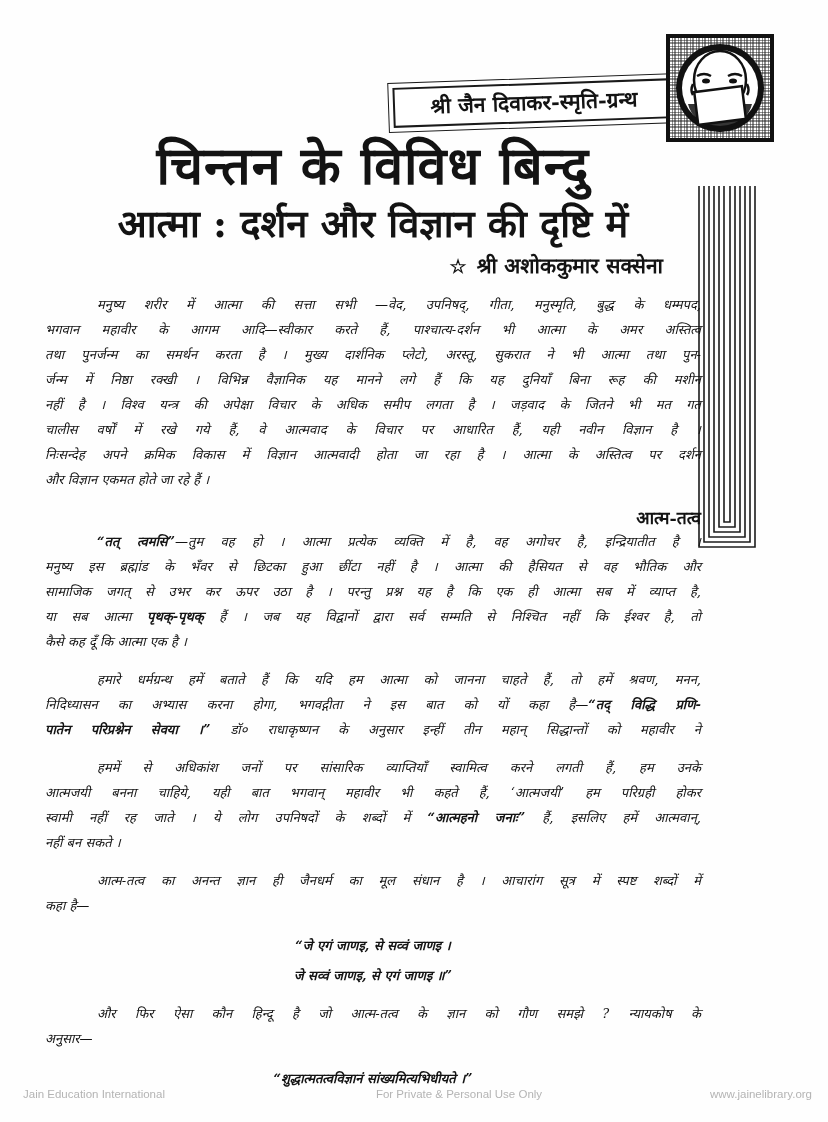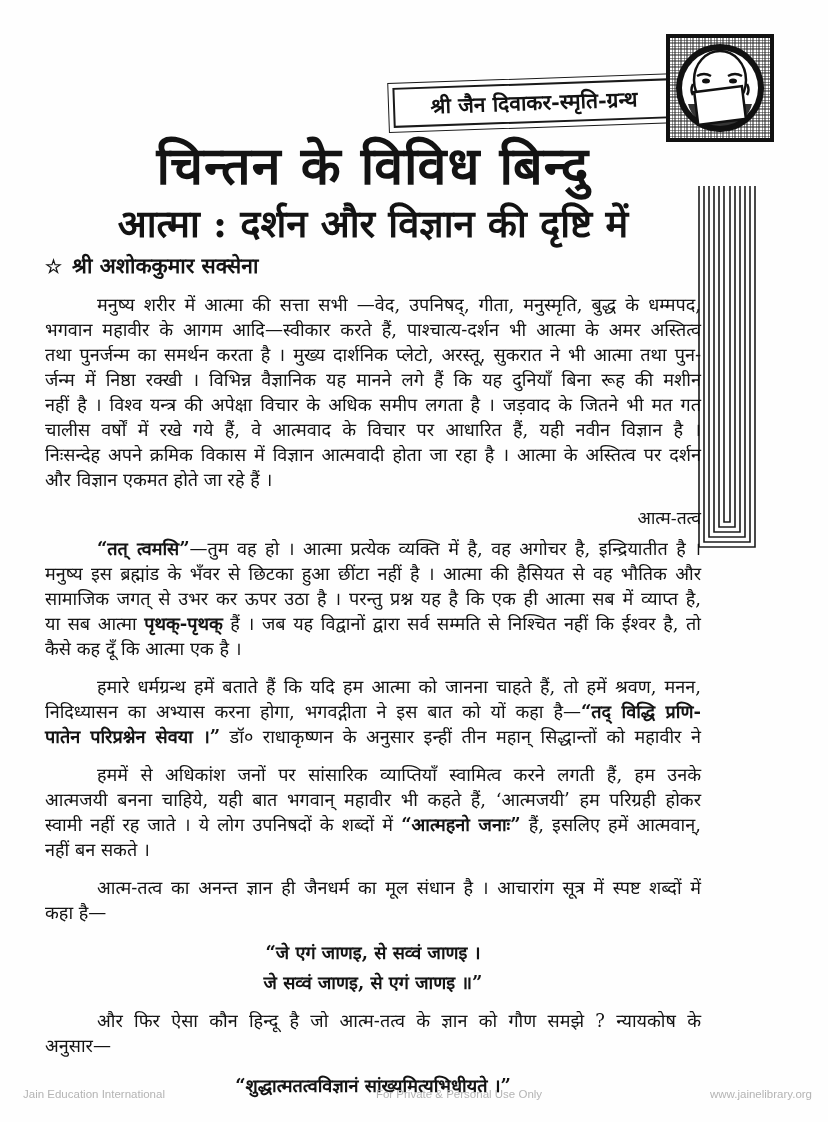--- a/index.html
+++ b/index.html
@@ -14,31 +14,31 @@
 
   
   .emblem{position:absolute;left:666px;top:34px;}
   
   .maze{position:absolute;left:698px;top:186px;}
 
   .title{position:absolute;left:45px;top:128px;width:656px;text-align:center;
          font-size:52px;font-weight:bold;letter-spacing:1px;}
   .subtitle{position:absolute;left:45px;top:196px;width:656px;text-align:center;
             font-size:38px;font-weight:bold;}
-  .author{position:absolute;left:45px;top:251px;width:618px;
+  .author{position:absolute;left:45px;top:251px;width:618px;text-align:right;
           font-size:21px;font-weight:bold;}
   .author .star{font-size:19px;padding-right:10px;}
 
   .column{position:absolute;left:45px;top:292px;width:656px;}
-  .line{font-size:18px;line-height:25px;height:25px;white-space:nowrap;}
+  .line{font-size:13px;line-height:25px;height:25px;white-space:nowrap;font-style:italic;}
   .line.j{white-space:normal;text-align:justify;text-align-last:justify;}
   .line.ind{text-indent:52px;}
   .line .b{font-weight:bold;}
   .para{margin:0 0 13px 0;}
-  .sect-heading{margin:3px 0 7px 0;text-align:right;font-weight:normal;font-size:17.5px;}
+  .sect-heading{margin:3px 0 0 0;text-align:right;font-weight:bold;font-size:17.5px;}
   .verse{text-align:center;font-weight:bold;margin:4px 0 10px 0;}
   .verse .line{height:30px;line-height:30px;white-space:nowrap;text-align:center;text-align-last:center;}
   .verse2{margin-top:7px;}
 
   .footer{position:absolute;left:0;top:1088px;width:828px;font-family:"Liberation Sans","DejaVu Sans",sans-serif;
           font-size:11.5px;color:#b4b4b4;}
   .footer .fl{position:absolute;left:23px;top:0;}
   .footer .fc{position:absolute;left:0;width:828px;text-align:center;top:0;margin-left:45px;}
   .footer .fr{position:absolute;right:16px;top:0;}
 </style>

